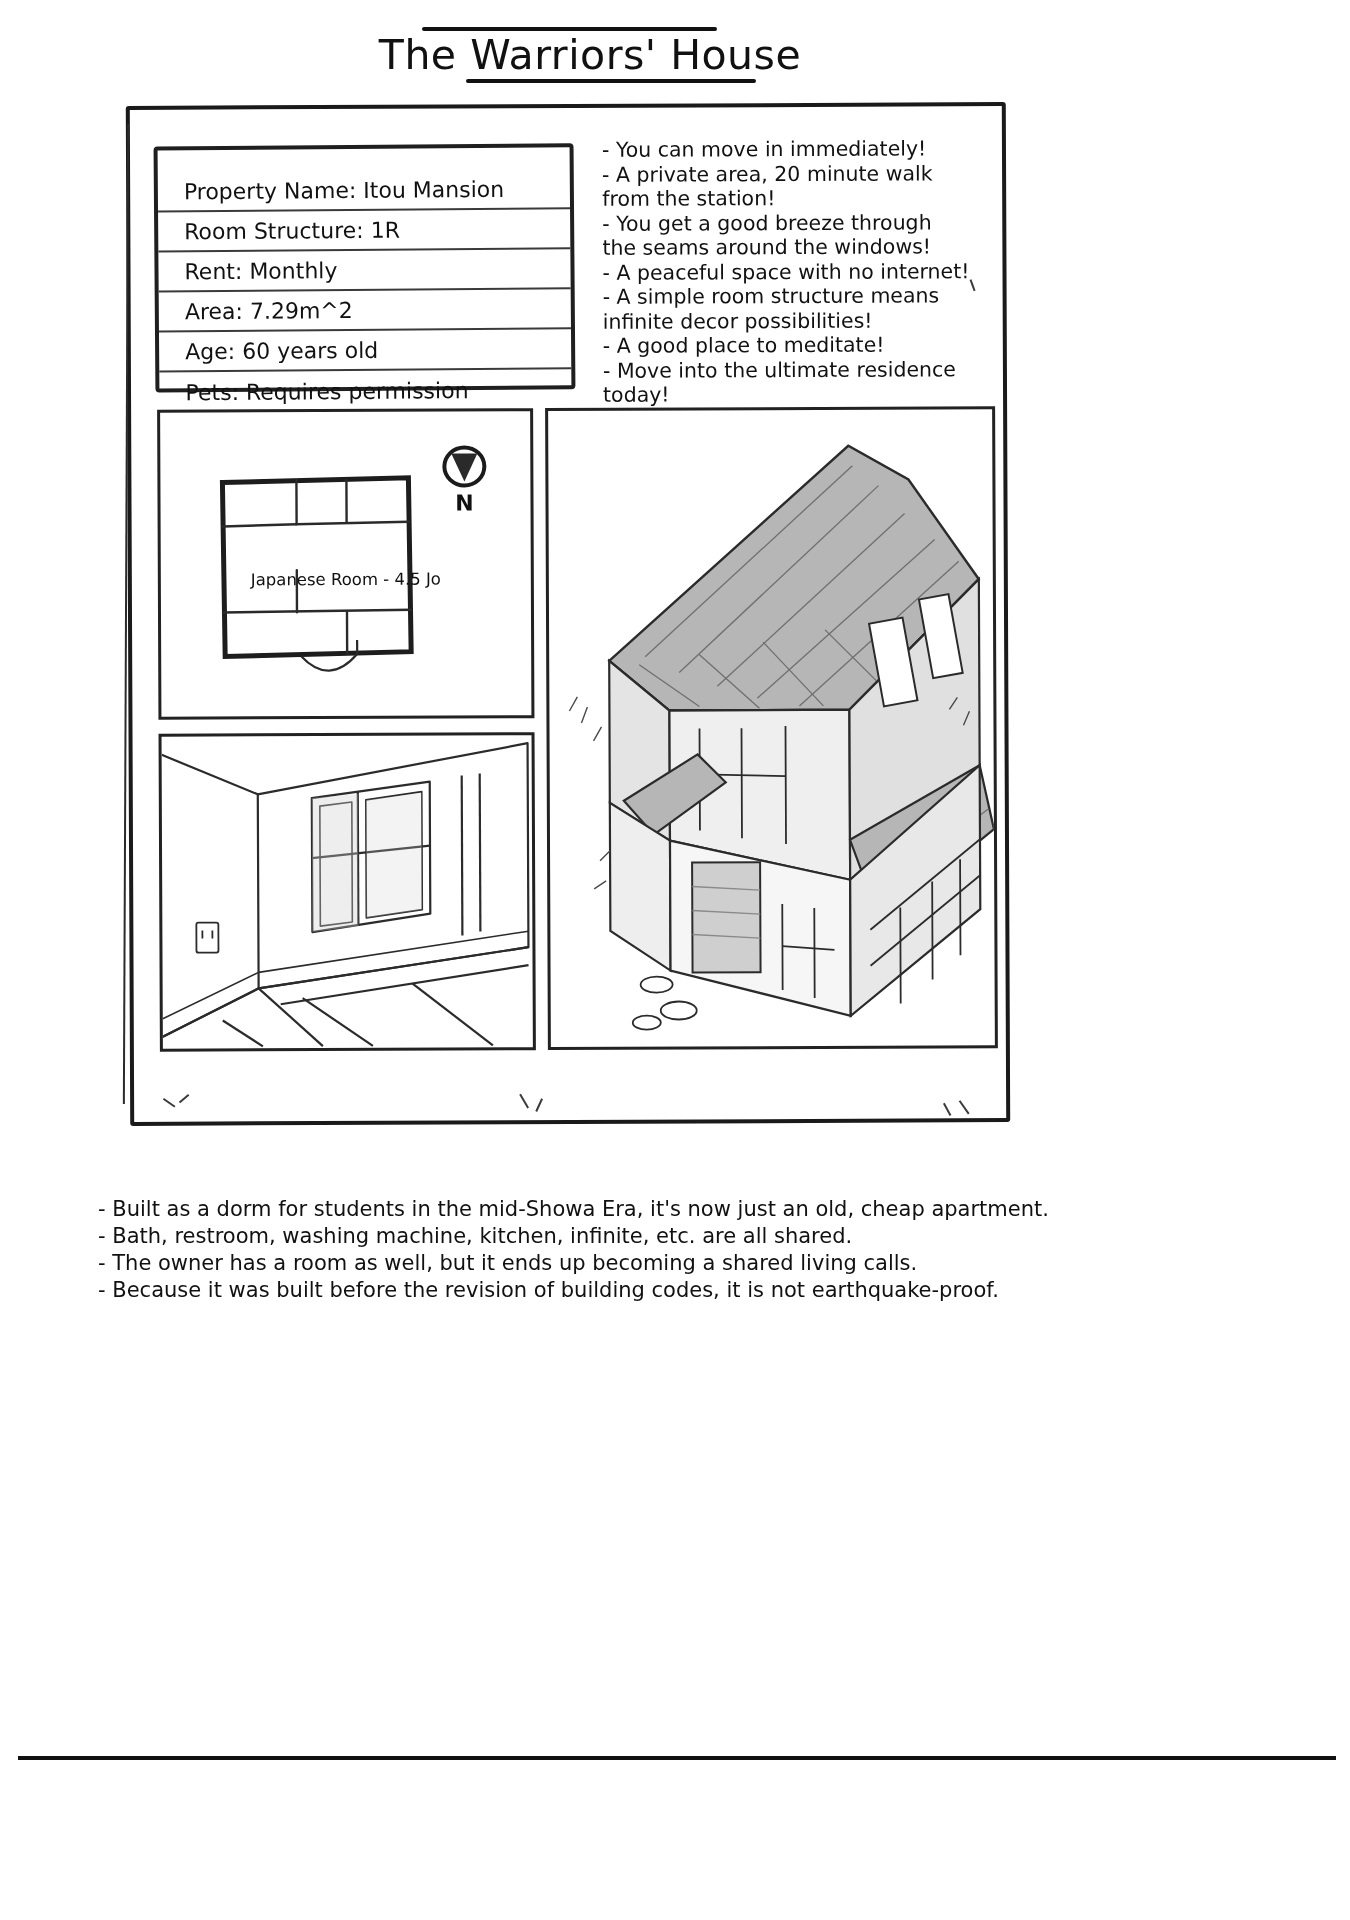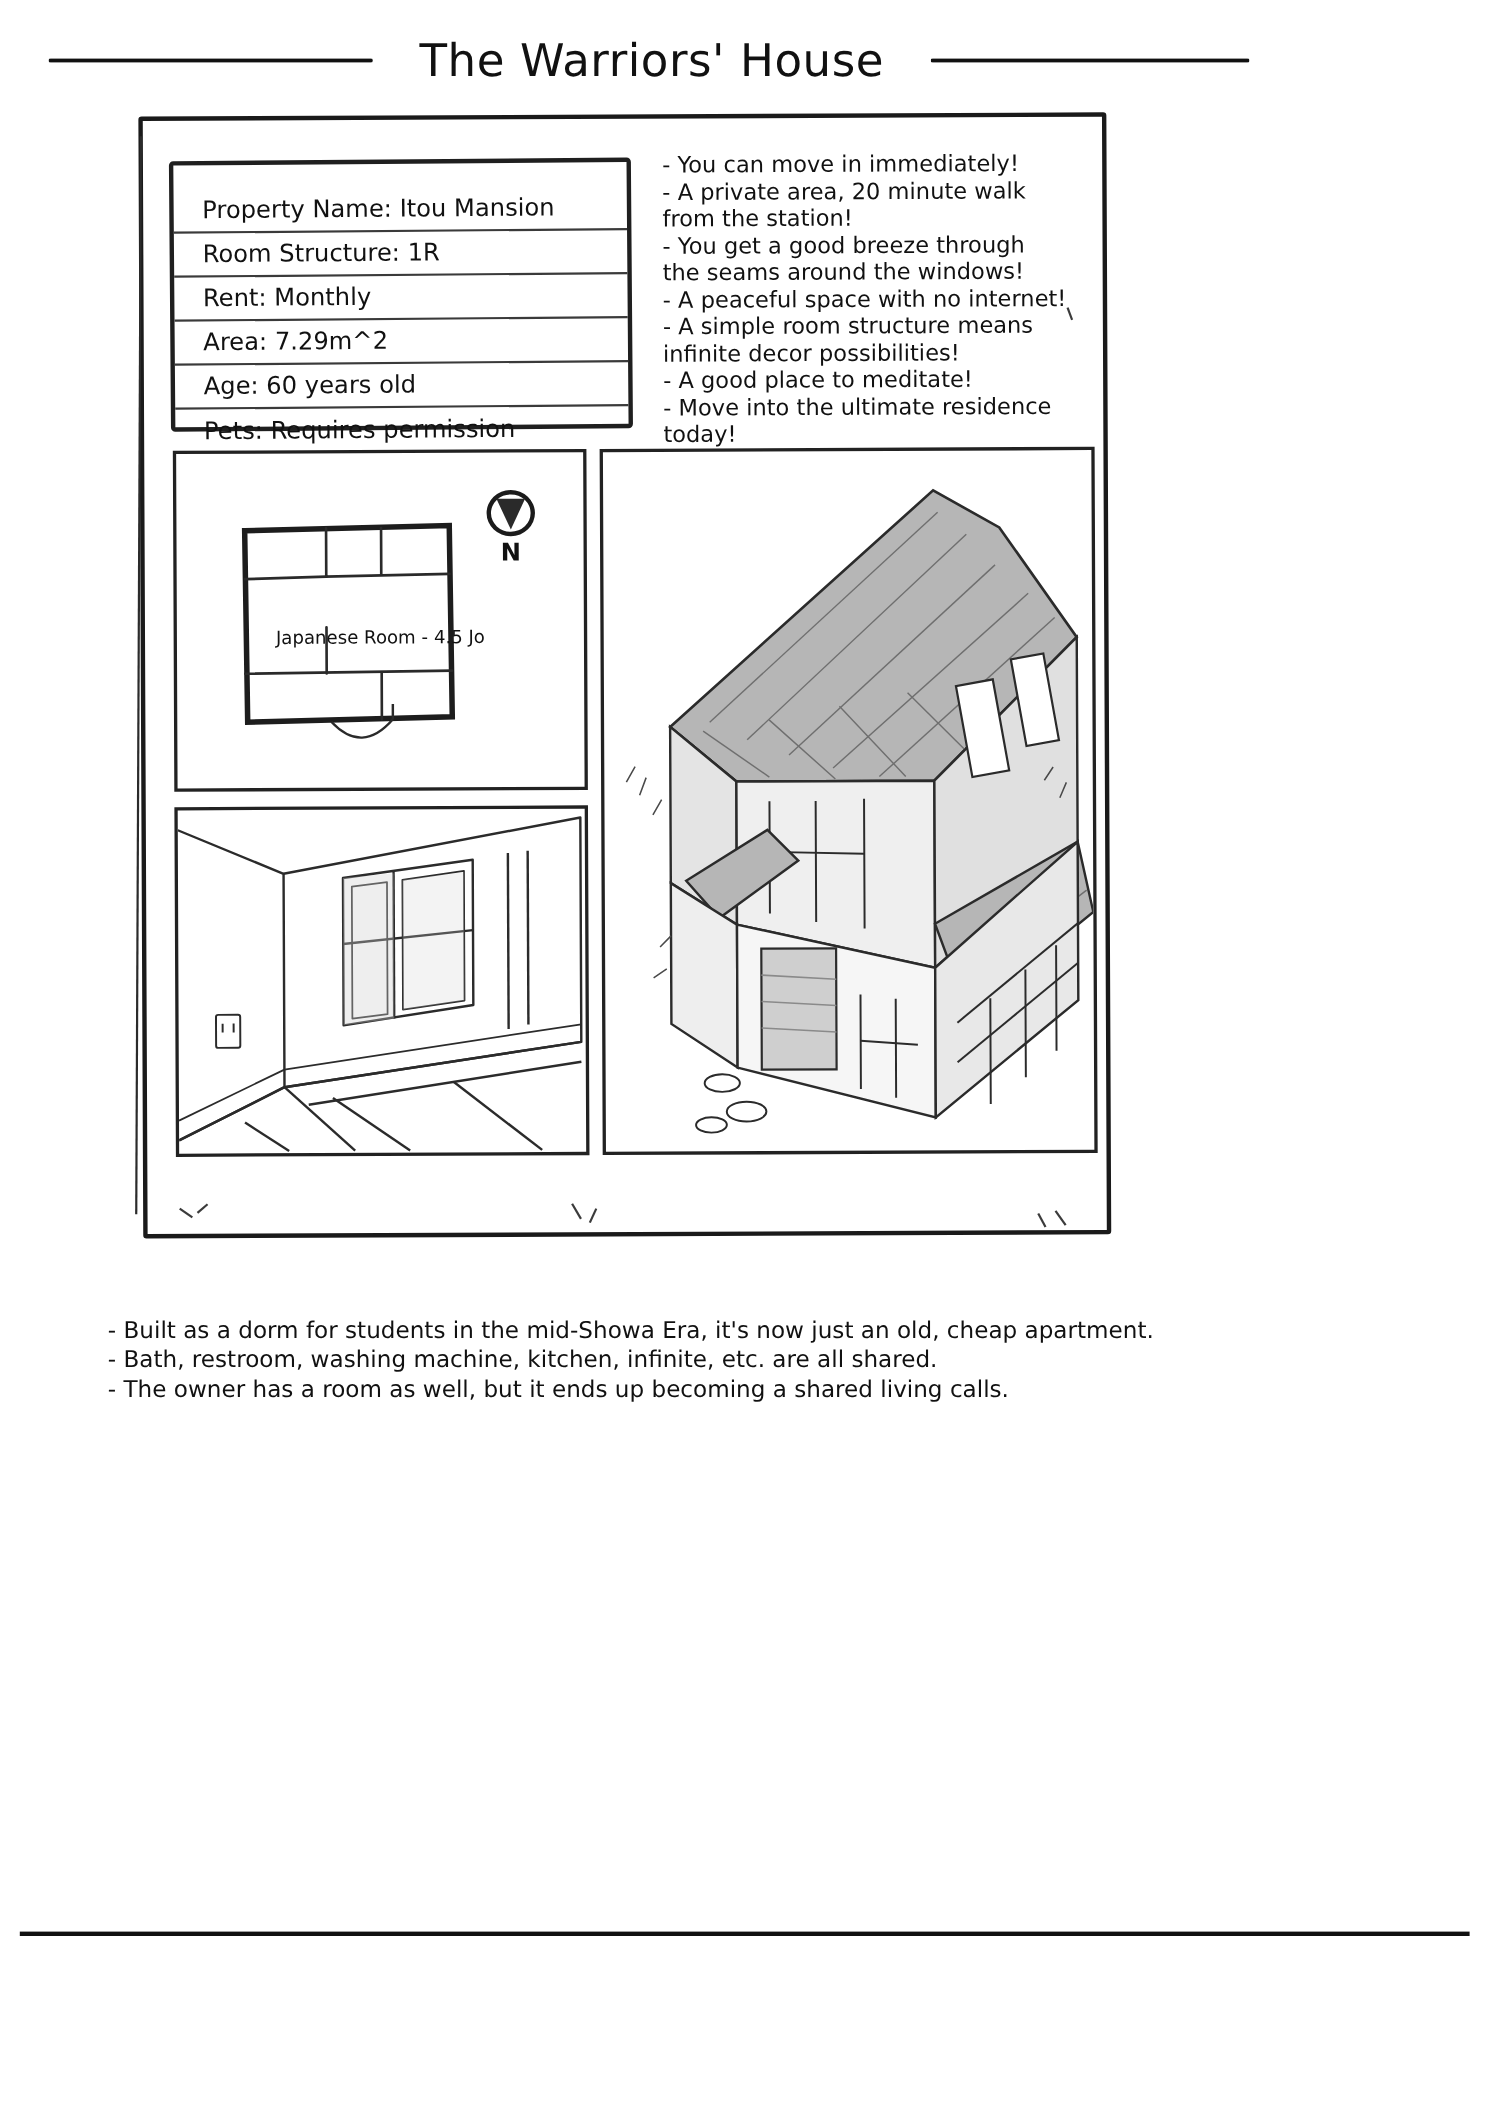--- a/index.html
+++ b/index.html
@@ -10,21 +10,21 @@
     font-family: "DejaVu Sans", sans-serif;
     color: #111111;
     position: relative;
     overflow: hidden;
   }
 
   
   .title-row {
     position: absolute;
     top: 24px; left: 0; width: 1180px; height: 62px;
-    display: flex; align-items: center; justify-content: center;
+    display: flex; align-items: center; justify-content: center; flex-direction: column;
   }
   .rule {
     height: 0; flex: 0 0 auto; border-top: 4px solid #111;
     border-radius: 2px;
   }
   .rule.left  { width: 295px; margin-right: 42px; }
   .rule.right { width: 290px; margin-left: 42px; }
   .page-title {
     font-size: 41px; letter-spacing: .5px; white-space: nowrap;
     font-family: "DejaVu Sans", sans-serif; font-weight: 400;
@@ -308,18 +308,19 @@
   <div class="tick" style="left:836px;top:178px;width:12px;height:2px;transform:rotate(70deg);"></div>
   <div class="tick" style="left:822px;top:1000px;width:16px;height:2px;transform:rotate(55deg);"></div>
   <div class="tick" style="left:806px;top:1002px;width:14px;height:2px;transform:rotate(62deg);"></div>
 </div>
 
 <div class="notes">
   <div class="notes-list">
     <p>- Built as a dorm for students in the mid-Showa Era, it's now just an old, cheap apartment.</p>
     <p>- Bath, restroom, washing machine, kitchen, infinite, etc. are all shared.</p>
     <p>- The owner has a room as well, but it ends up becoming a shared living calls.</p>
+    <p>- Because it was built before the revision of building codes, it is not earthquake-proof.</p>
   </div>
 </div>
 
 <div class="bottom-rule"></div>
 <div class="bottom-rule-gapL"></div>
 <div class="bottom-rule-gapR"></div>
 
 </body></html>

